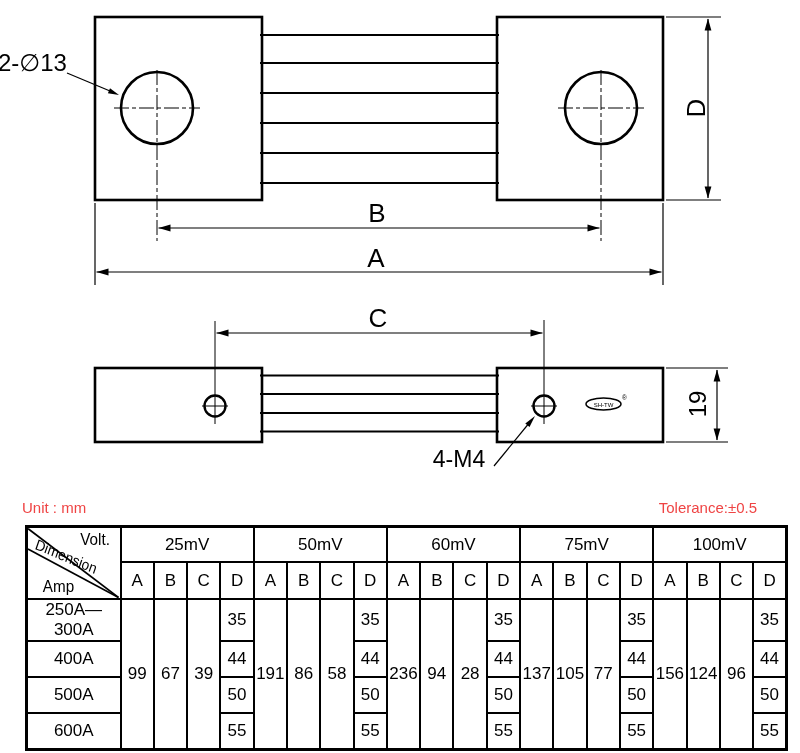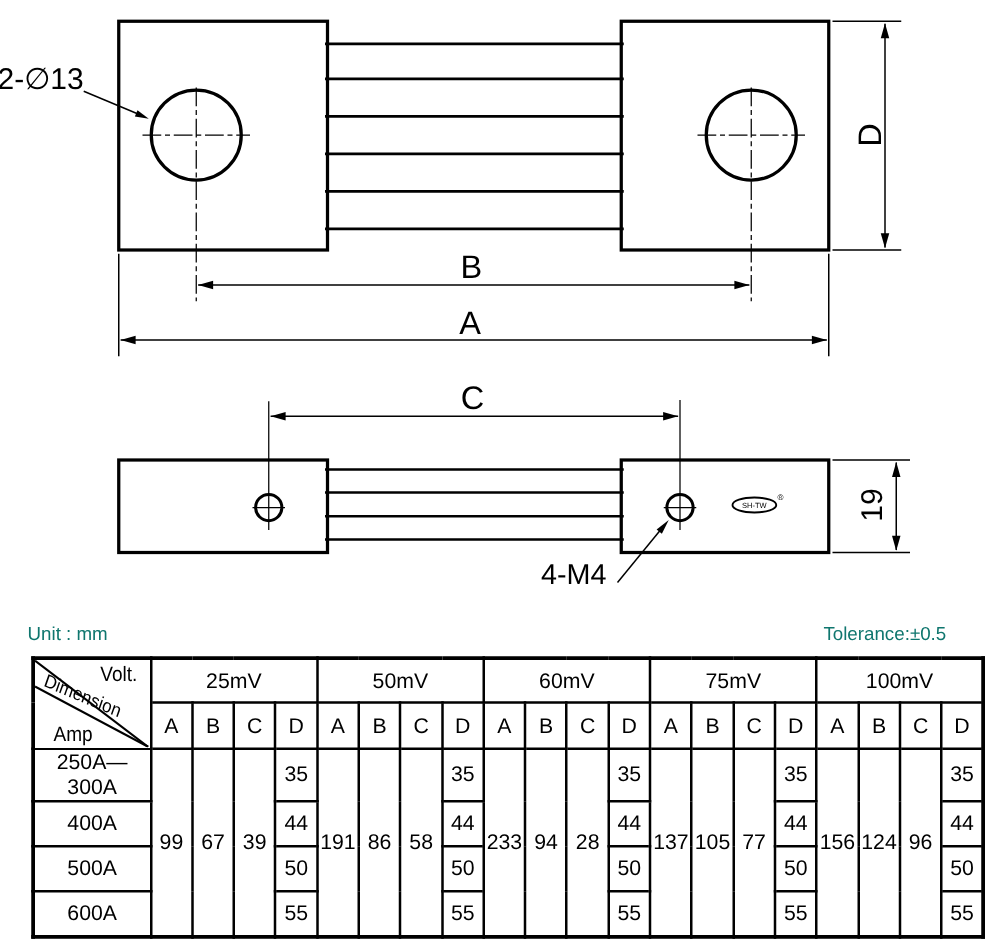--- a/index.html
+++ b/index.html
@@ -3,21 +3,21 @@
 <meta charset="utf-8">
 <style>
   html,body{margin:0;padding:0;background:#fff;}
   .screen{
     position:relative;width:800px;height:753px;background:#ffffff;
     font-family:"Liberation Sans",sans-serif;color:#000;overflow:hidden;
   }
   svg{display:block;}
   .drawing{position:absolute;left:0;top:0;}
   .drawing text{fill:#000;font-family:"Liberation Sans",sans-serif;}
-  .note{position:absolute;font-size:15px;color:#0f766e;white-space:nowrap;}
+  .note{position:absolute;font-size:15px;color:#ef4444;white-space:nowrap;}
   .note-unit{left:22px;top:499px;}
   .note-tol{right:43px;top:499px;}
   table.dim{
     position:absolute;left:25px;top:525px;width:763px;
     border-collapse:collapse;table-layout:fixed;border:3px solid #000;
   }
   table.dim td{
     border:2px solid #000;text-align:center;vertical-align:middle;
     padding:0;font-size:17px;color:#000;background:#fff;overflow:hidden;
   }
@@ -204,21 +204,21 @@
     <tr class="dr">
       <td class="amp">250A—300A</td>
       <td rowspan="4">99</td>
       <td rowspan="4">67</td>
       <td rowspan="4">39</td>
       <td>35</td>
       <td rowspan="4">191</td>
       <td rowspan="4">86</td>
       <td rowspan="4">58</td>
       <td>35</td>
-      <td rowspan="4">233</td>
+      <td rowspan="4">236</td>
       <td rowspan="4">94</td>
       <td rowspan="4">28</td>
       <td>35</td>
       <td rowspan="4">137</td>
       <td rowspan="4">105</td>
       <td rowspan="4">77</td>
       <td>35</td>
       <td rowspan="4">156</td>
       <td rowspan="4">124</td>
       <td rowspan="4">96</td>

